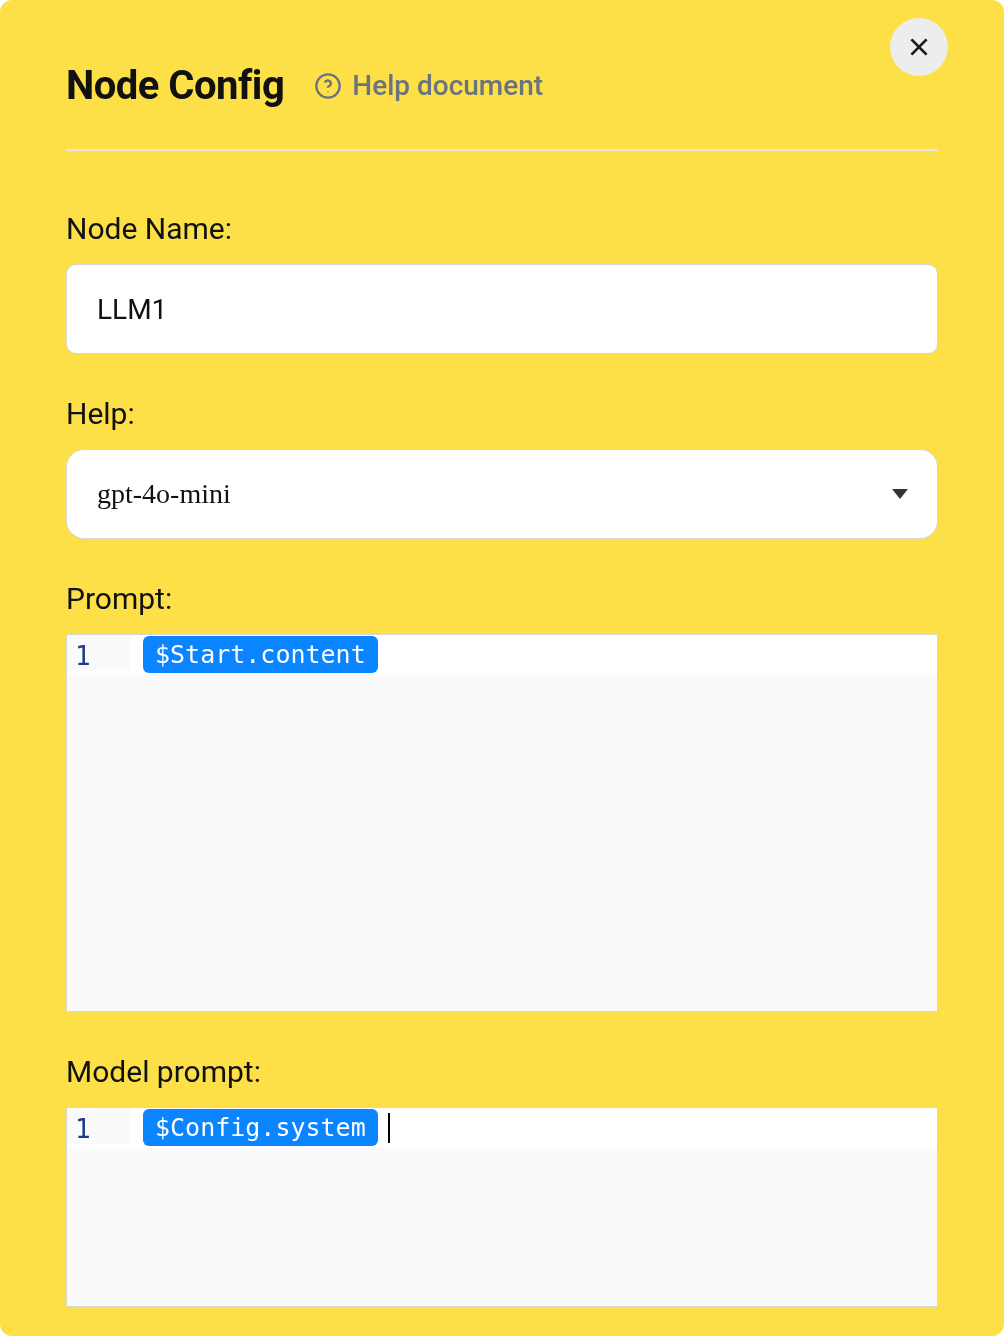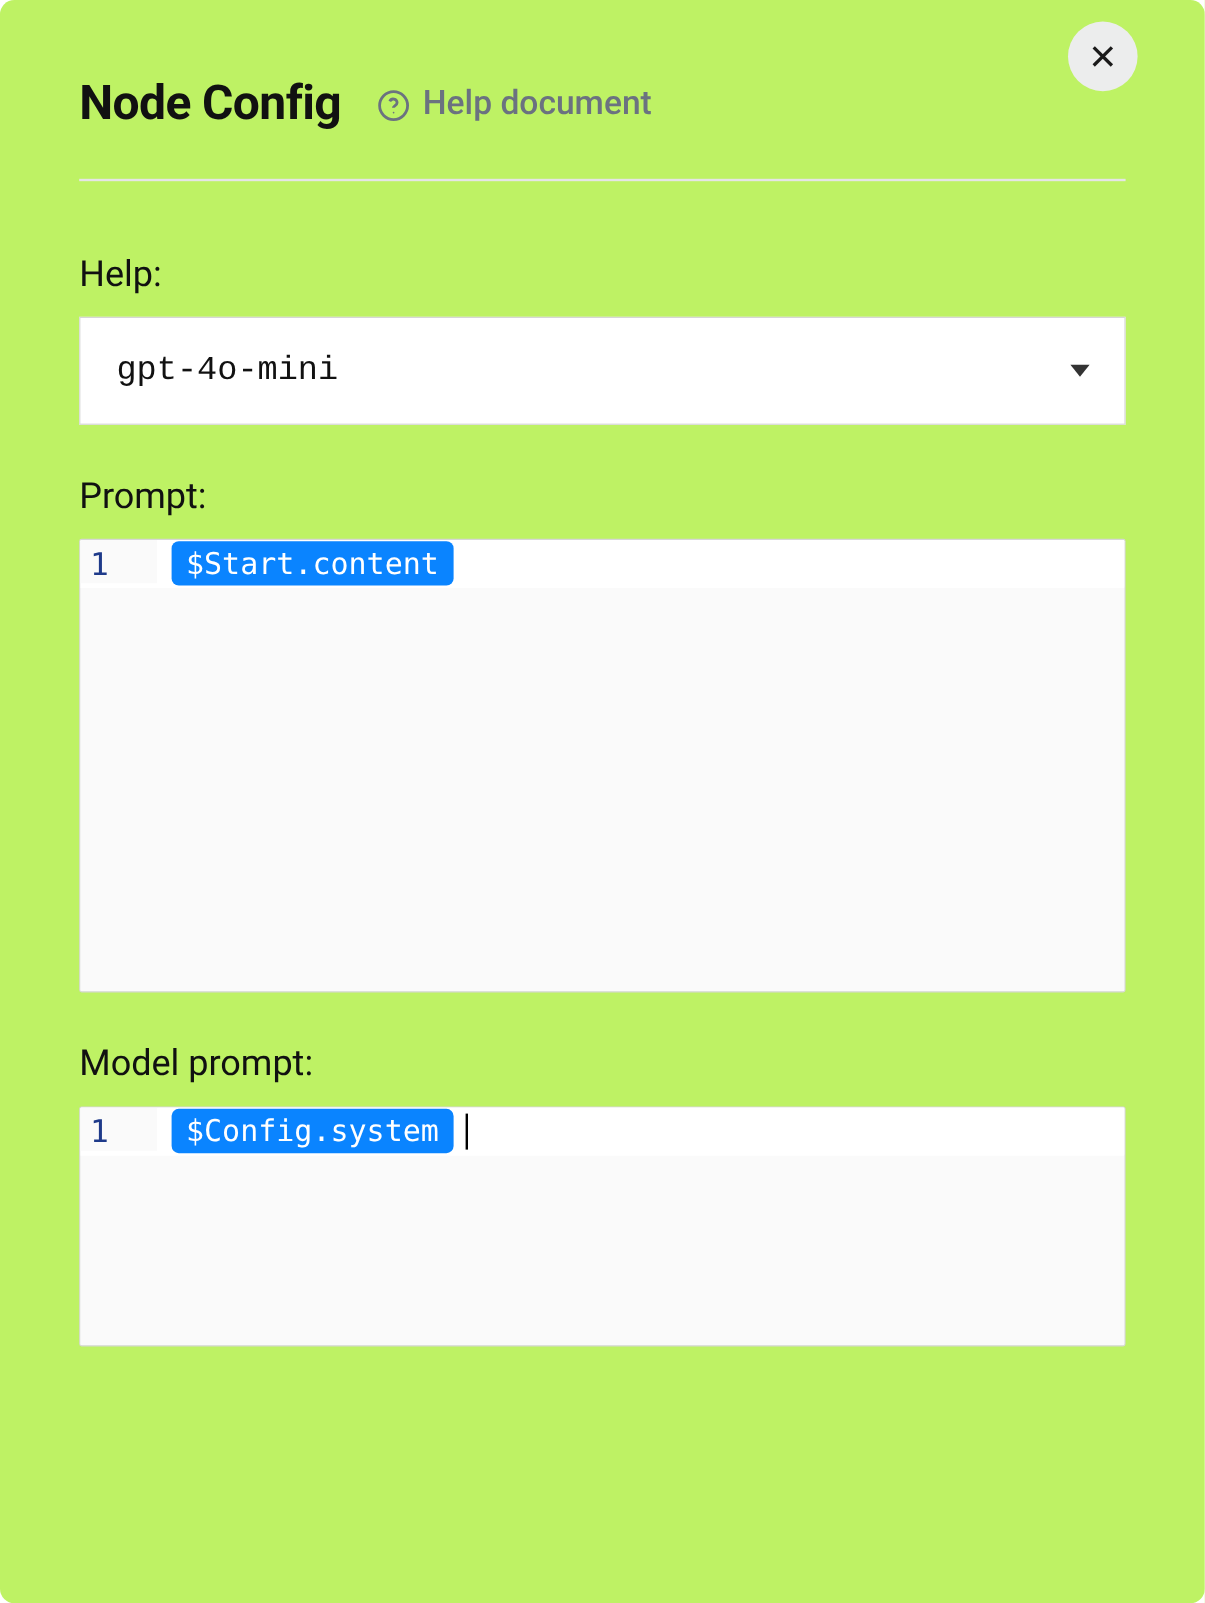--- a/index.html
+++ b/index.html
@@ -8,21 +8,21 @@
       padding: 0;
     }
     body {
       font-family: -apple-system, BlinkMacSystemFont, "Segoe UI", Roboto, Helvetica, Arial, sans-serif;
       background: #ffffff;
       width: 1004px;
       height: 1336px;
       position: relative;
     }
     .panel {
-      background: #bef264;
+      background: #fde047;
       border-radius: 12px;
       padding: 20px 66px 0 66px;
       width: 100%;
       height: 100%;
       position: relative;
     }
     .close-btn {
       position: absolute;
       top: 18px;
       right: 56px;
@@ -52,21 +52,21 @@
       border-bottom: 2px solid #e5e5e5;
     }
     .page-title {
       font-size: 40px;
       font-weight: 700;
       color: #111;
       letter-spacing: -0.5px;
     }
     .help-link {
       display: flex;
-      align-items: flex-end;
+      align-items: center;
       gap: 10px;
       color: #6b7280;
       font-size: 28px;
       font-weight: 500;
       cursor: pointer;
       text-decoration: none;
     }
     .help-link svg {
       width: 28px;
       height: 28px;
@@ -99,26 +99,26 @@
       font-family: inherit;
     }
     .select-wrap {
       position: relative;
       width: 100%;
     }
     .select-input {
       width: 100%;
       height: 90px;
       border: 1.5px solid #d6d6d6;
-      border-radius: 0;
+      border-radius: 18px;
       padding: 0 60px 0 30px;
       font-size: 28px;
       color: #111;
       background: #fff;
-      font-family: Liberation Mono, monospace;
+      font-family: Liberation Serif, serif;
       appearance: none;
       cursor: pointer;
     }
     .select-caret {
       position: absolute;
       right: 30px;
       top: 50%;
       transform: translateY(-50%);
       pointer-events: none;
       width: 0;
@@ -245,20 +245,24 @@
         <circle cx="12" cy="12" r="10"></circle>
         <path d="M9.3 9a2.7 2.7 0 0 1 5.2 1c0 1.8-2.7 2.1-2.7 3.6"></path>
         <circle cx="12" cy="17" r="0.6" fill="#6b7280" stroke="none"></circle>
       </svg>
       <span>Help document</span>
     </a>
   </div>
 
   <div class="form-section">
 
+    <div class="field-group">
+      <label class="field-label">Node Name:</label>
+      <input type="text" class="text-input" value="LLM1" style="">
+    </div>
 
     <div class="field-group">
       <label class="field-label">Help:</label>
       <div class="select-wrap">
         <input type="text" readonly="" class="select-input" value="gpt-4o-mini" style="">
         <span class="select-caret"></span>
       </div>
     </div>
 
     <div class="field-group">

